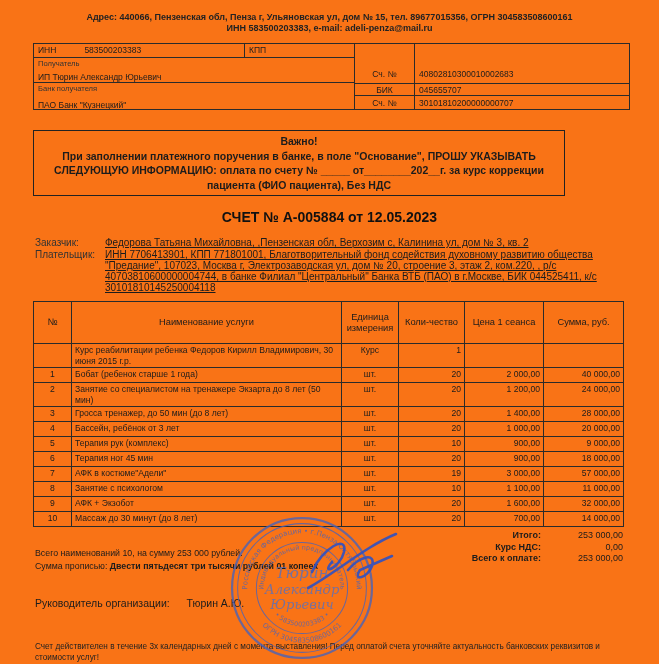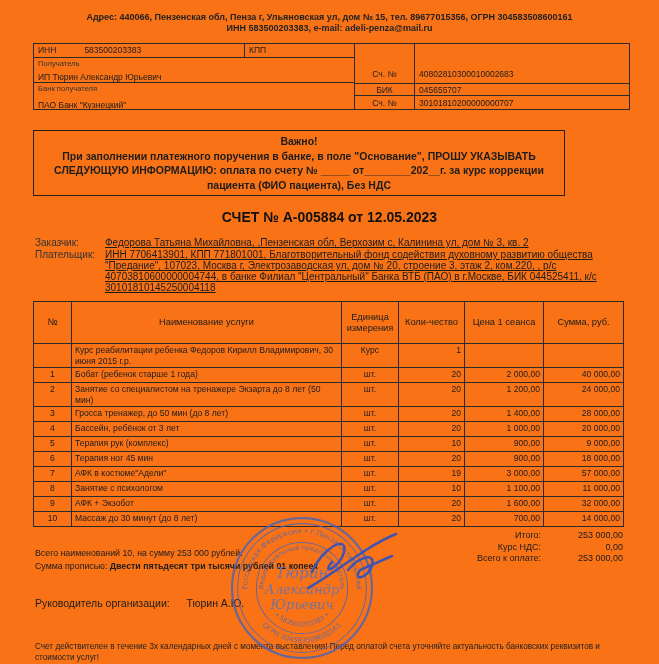--- a/index.html
+++ b/index.html
@@ -40,21 +40,21 @@
   .svc{margin:8px 0 0 33px;border-collapse:collapse;table-layout:fixed;width:590px;
        font-size:8.6px;line-height:10.5px;}
   .svc th,.svc td{border:1px solid #2b2b2b;padding:1px 3px;overflow:hidden;}
   .svc th{font-weight:normal;text-align:center;vertical-align:middle;height:39px;font-size:9.3px;line-height:11px;}
   .svc td{height:12px;vertical-align:top;}
   .c-num{text-align:center;} .c-unit{text-align:center;}
   .c-qty,.c-price,.c-sum{text-align:right;}
   
   .totals{width:590px;margin:3px 0 0 33px;font-size:9px;line-height:11.5px;}
   .totals-row{display:flex;justify-content:flex-end;}
-  .t-label{font-weight:normal;}
+  .t-label{font-weight:bold;}
   .t-value{width:82px;text-align:right;}
   
   .summary{margin:-18px 0 0 35px;font-size:8.8px;line-height:13px;width:420px;}
   .summary b{font-weight:bold;}
   .signature-line{margin:24px 0 0 35px;font-size:10.5px;}
   .head-name{margin-left:14px;}
   .footer-note{margin:32px 0 0 35px;font-size:8.2px;line-height:11px;width:580px;color:#222;}
   
   .stamp{position:absolute;left:228px;top:514px;width:148px;height:148px;opacity:.8;pointer-events:none;}
   .sig{position:absolute;left:302px;top:524px;width:102px;height:82px;opacity:.92;pointer-events:none;}

